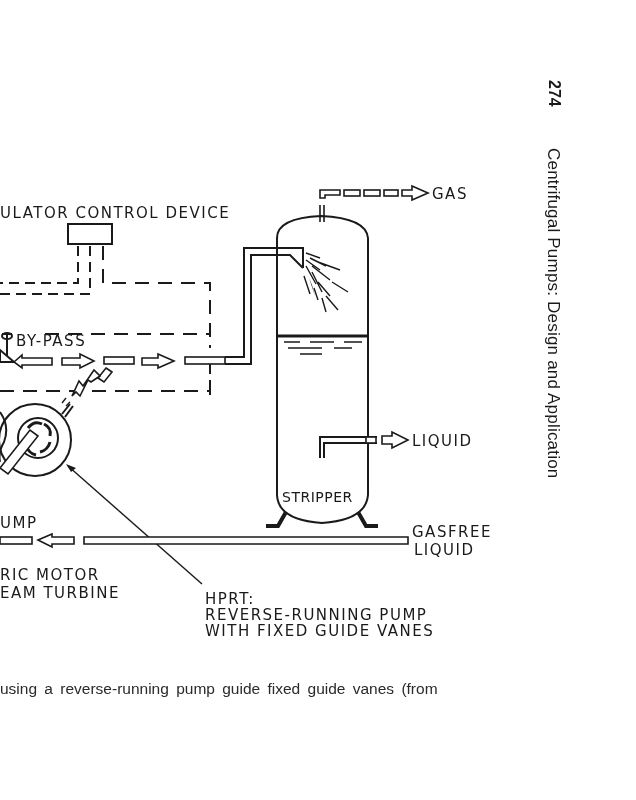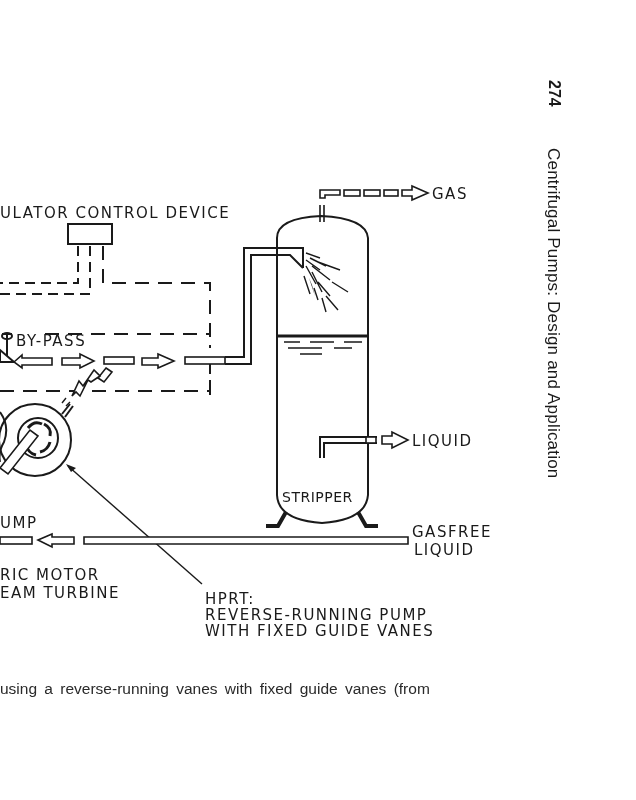--- a/index.html
+++ b/index.html
@@ -119,13 +119,13 @@
     <path class="arrow" d="M382 436 H392 V432 L408 440 L392 448 V444 H382 Z"></path>
   </g>
   <text class="lbl" x="412" y="446">LIQUID</text>
 
   <text class="lbl" x="412" y="537">GASFREE</text>
   <text class="lbl" x="414" y="555">LIQUID</text>
 </svg>
 
 <div id="page-number">274</div>
 <div id="running-head">Centrifugal Pumps: Design and Application</div>
-<div id="caption">using a reverse-running vanes with fixed guide vanes (from</div>
+<div id="caption">using a reverse-running pump guide fixed guide vanes (from</div>
 
 </body></html>

